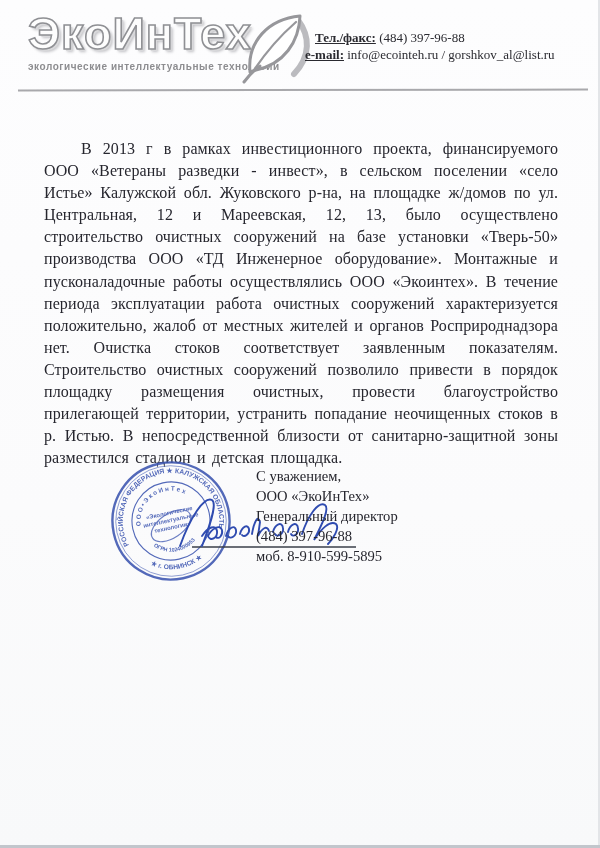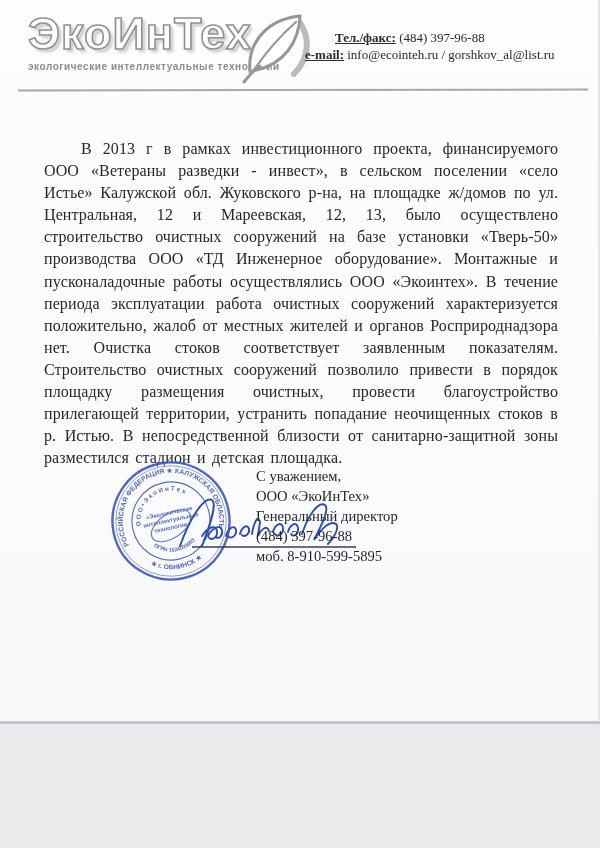--- a/index.html
+++ b/index.html
@@ -1,18 +1,18 @@
 <!DOCTYPE html>
 <html><head>
 <meta charset="utf-8">
 <style>
   html,body{margin:0;padding:0;background:#e9eaec;}
   .page{
     position:relative;
-    width:600px;height:724px;
+    width:600px;height:848px;
     margin:0 auto;
     background:linear-gradient(180deg,#fdfdfe 0%,#fbfbfc 60%,#f8f9fa 100%);
     overflow:hidden;
     font-family:"Liberation Serif", serif;
     color:#26262e;
   }
   .scan-edge-bottom{position:absolute;left:0;right:0;bottom:0;height:3px;background:#c2c6cc;}
   .scan-edge-right{position:absolute;top:0;bottom:0;right:0;width:2px;background:#e3e5e8;}
 
   
@@ -30,21 +30,21 @@
     font-weight:700;font-size:10px;letter-spacing:0.55px;
     color:#8d8d90;margin-top:3px;white-space:nowrap;
   }
   .leaf-icon{position:absolute;left:212px;top:0px;}
 
   .contacts{
     position:absolute;left:307px;top:30px;width:270px;
     font-size:13px;line-height:16.5px;color:#2a2a30;
   }
   .contacts .lbl{font-weight:700;text-decoration:underline;}
-  .contacts .row2{margin-left:28px;}
+  .contacts .row2{margin-left:8px;}
   .contacts .row3{margin-left:-2px;}
 
   .header-rule{
     position:absolute;left:18px;right:12px;top:89px;height:2px;
     background:#8c8c90;opacity:0.75;transform:rotate(-0.1deg);
   }
 
   
   .body-text{
     position:absolute;left:44px;top:122px;width:514px;

